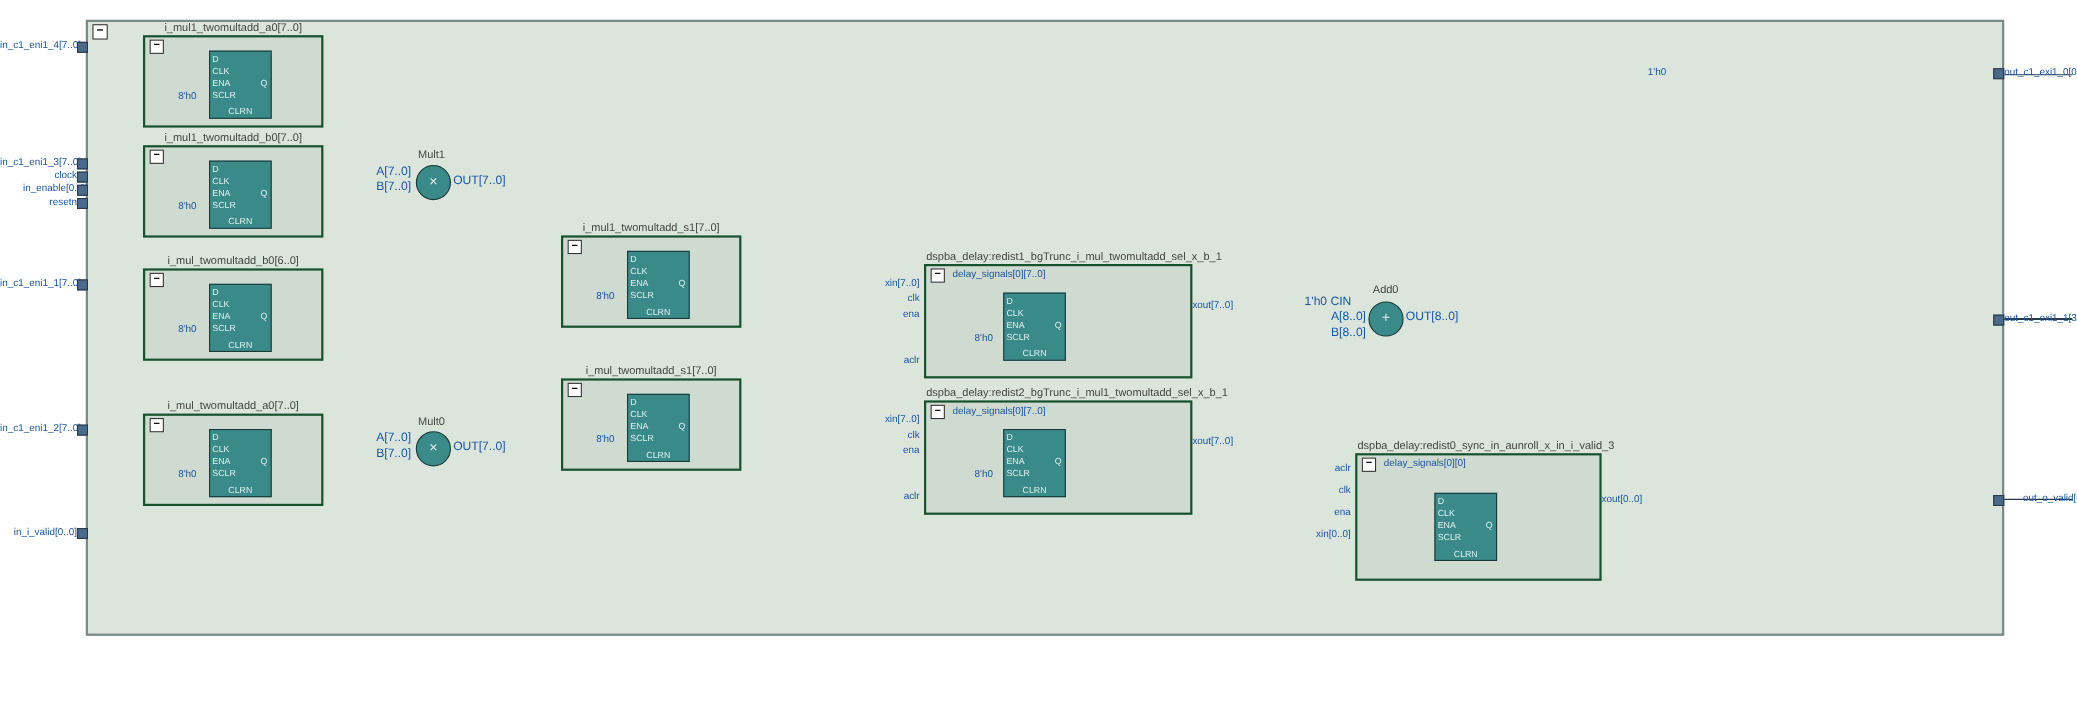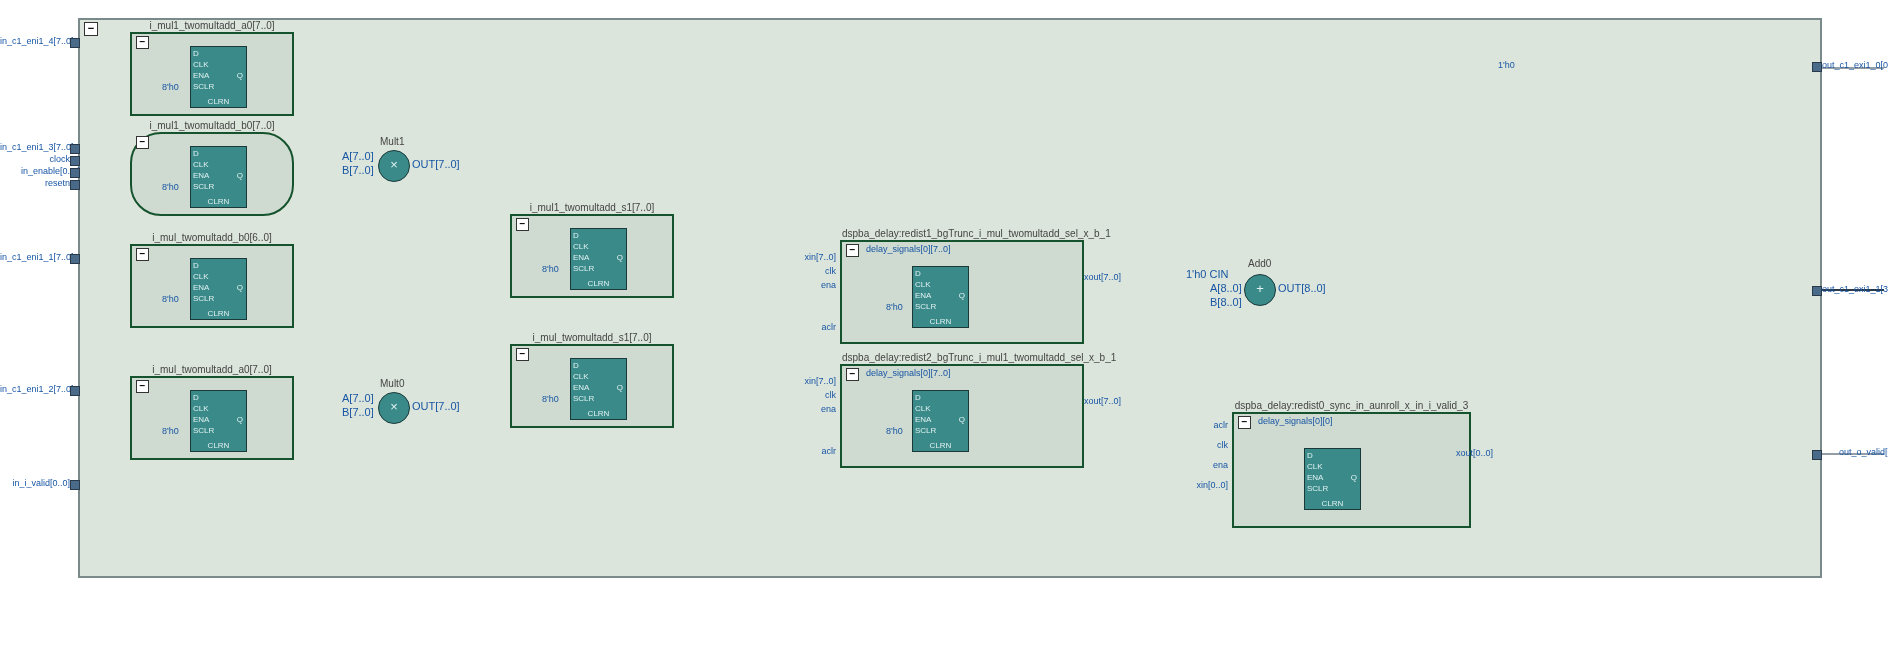--- a/index.html
+++ b/index.html
@@ -274,21 +274,21 @@
     <div class="reg" style="left:58px; top:12px;">
       <span class="pin pD">D</span>
       <span class="pin pCLK">CLK</span>
       <span class="pin pENA">ENA</span>
       <span class="pin pSCLR">SCLR</span>
       <span class="pCLRN">CLRN</span>
       <span class="q">Q</span>
     </div>
   </div>
 
-  <div class="sub-box" style="left:130px; top:132px; width:160px; height:80px;border-radius:31px;">
+  <div class="sub-box" style="left:130px; top:132px; width:160px; height:80px;">
     <div class="sub-title">i_mul1_twomultadd_b0[7..0]</div>
     <div class="collapse-btn">−</div>
     <div class="const-label" style="left:30px; top:48px;">8'h0</div>
     <div class="reg" style="left:58px; top:12px;">
       <span class="pin pD">D</span>
       <span class="pin pCLK">CLK</span>
       <span class="pin pENA">ENA</span>
       <span class="pin pSCLR">SCLR</span>
       <span class="pCLRN">CLRN</span>
       <span class="q">Q</span>
@@ -404,21 +404,21 @@
   <div class="sub-port left" style="left:796px; top:446px; width:40px;">aclr</div>
   <div class="sub-port right" style="left:1084px; top:396px;">xout[7..0]</div>
 
   <div class="op-label" style="left:1248px; top:258px;">Add0</div>
   <div class="op-pin" style="left:1186px; top:268px;">1'h0 CIN</div>
   <div class="op-pin" style="left:1210px; top:282px;">A[8..0]</div>
   <div class="op-pin" style="left:1210px; top:296px;">B[8..0]</div>
   <div class="op-circle" style="left:1244px; top:274px;">+</div>
   <div class="op-pin" style="left:1278px; top:282px;">OUT[8..0]</div>
 
-  <div class="sub-box" style="left:1232px; top:412px; width:220px; height:112px;padding-left:15px;">
+  <div class="sub-box" style="left:1232px; top:412px; width:220px; height:112px;">
     <div class="sub-title">dspba_delay:redist0_sync_in_aunroll_x_in_i_valid_3</div>
     <div class="collapse-btn">−</div>
     <div class="const-label" style="left:24px; top:2px;">delay_signals[0][0]</div>
     <div class="reg" style="left:70px; top:34px;">
       <span class="pin pD">D</span>
       <span class="pin pCLK">CLK</span>
       <span class="pin pENA">ENA</span>
       <span class="pin pSCLR">SCLR</span>
       <span class="pCLRN">CLRN</span>
       <span class="q">Q</span>

